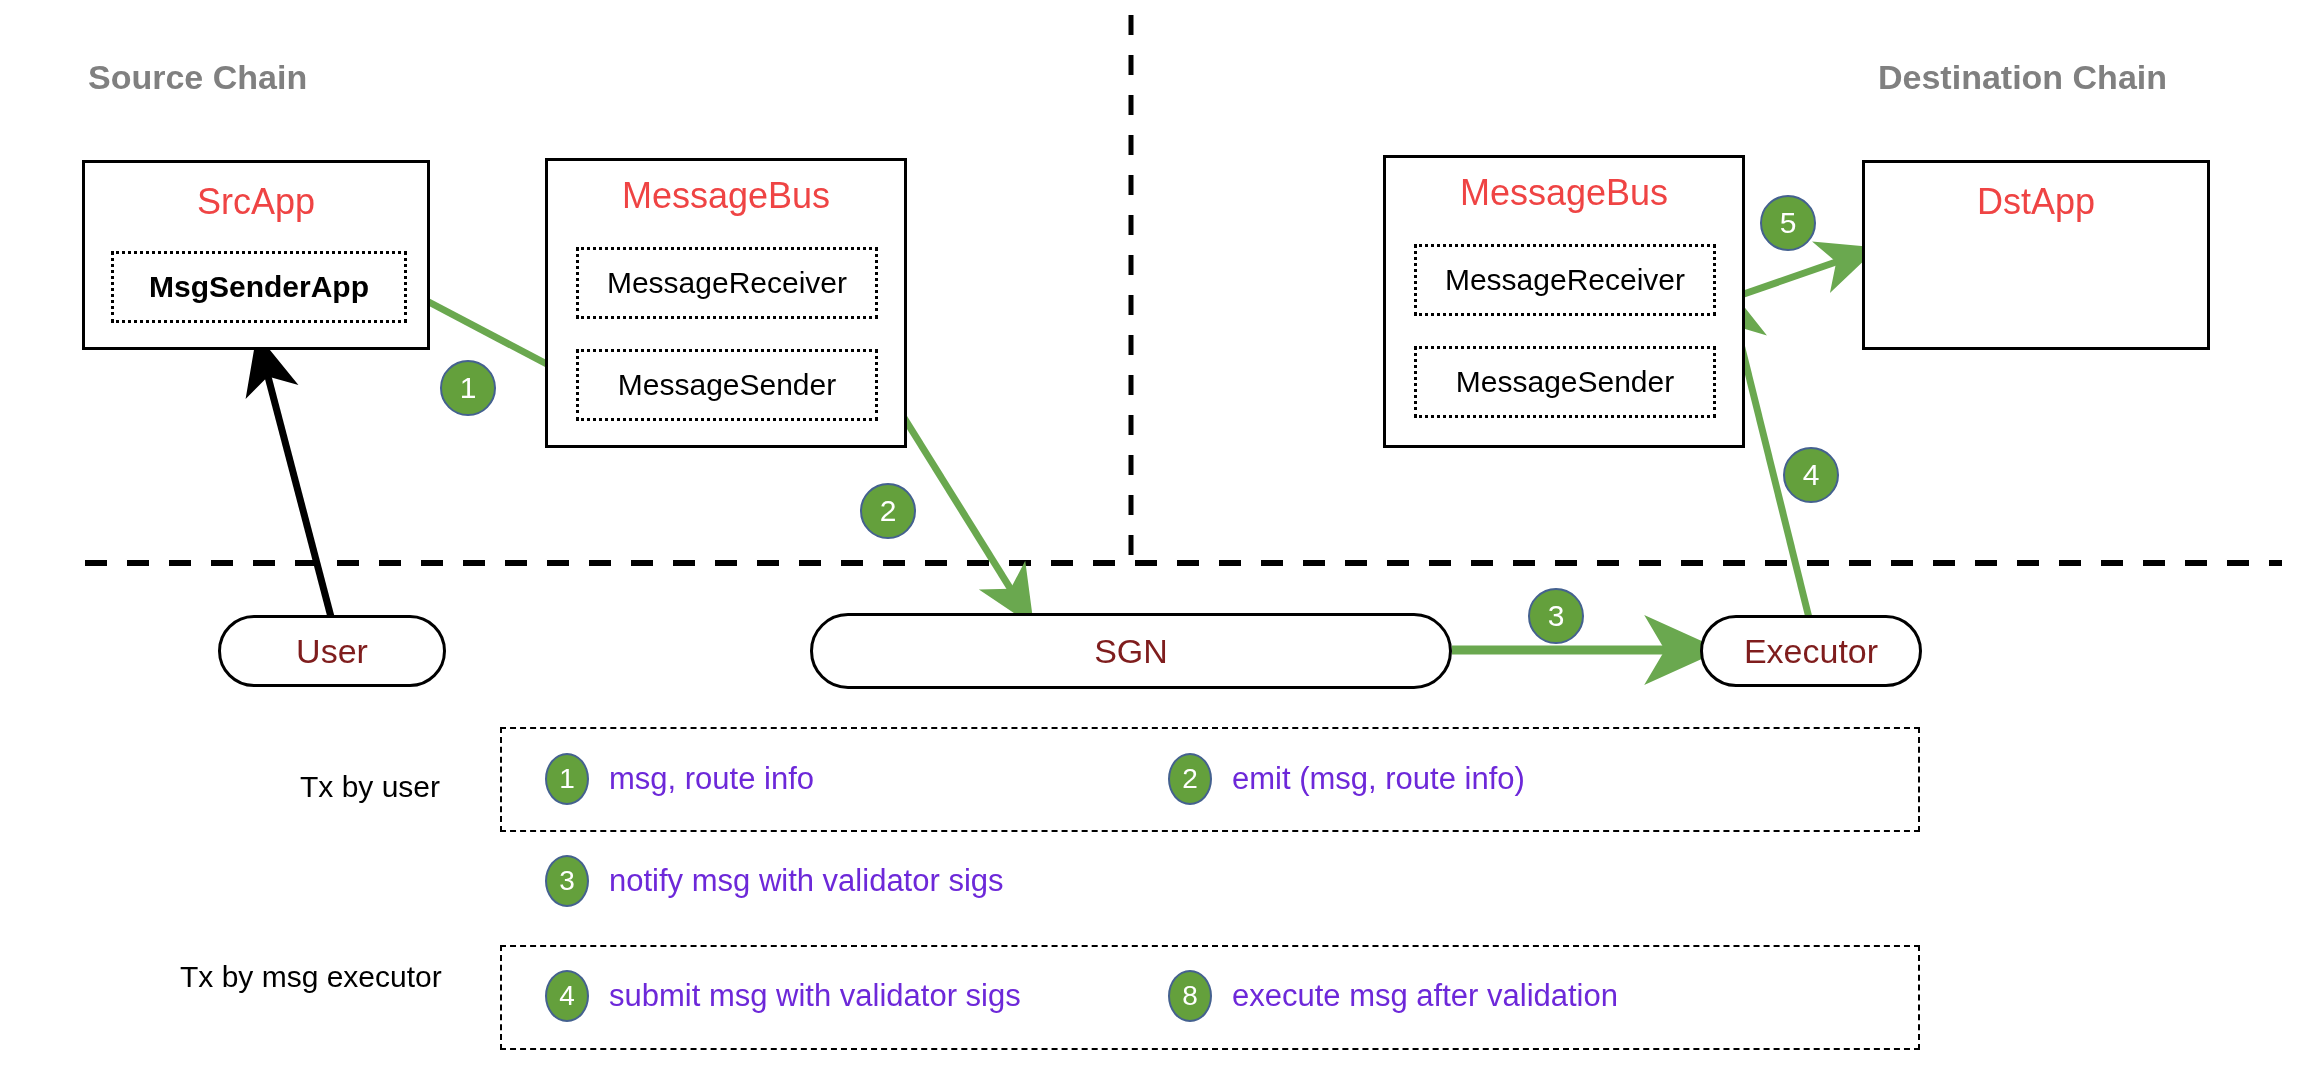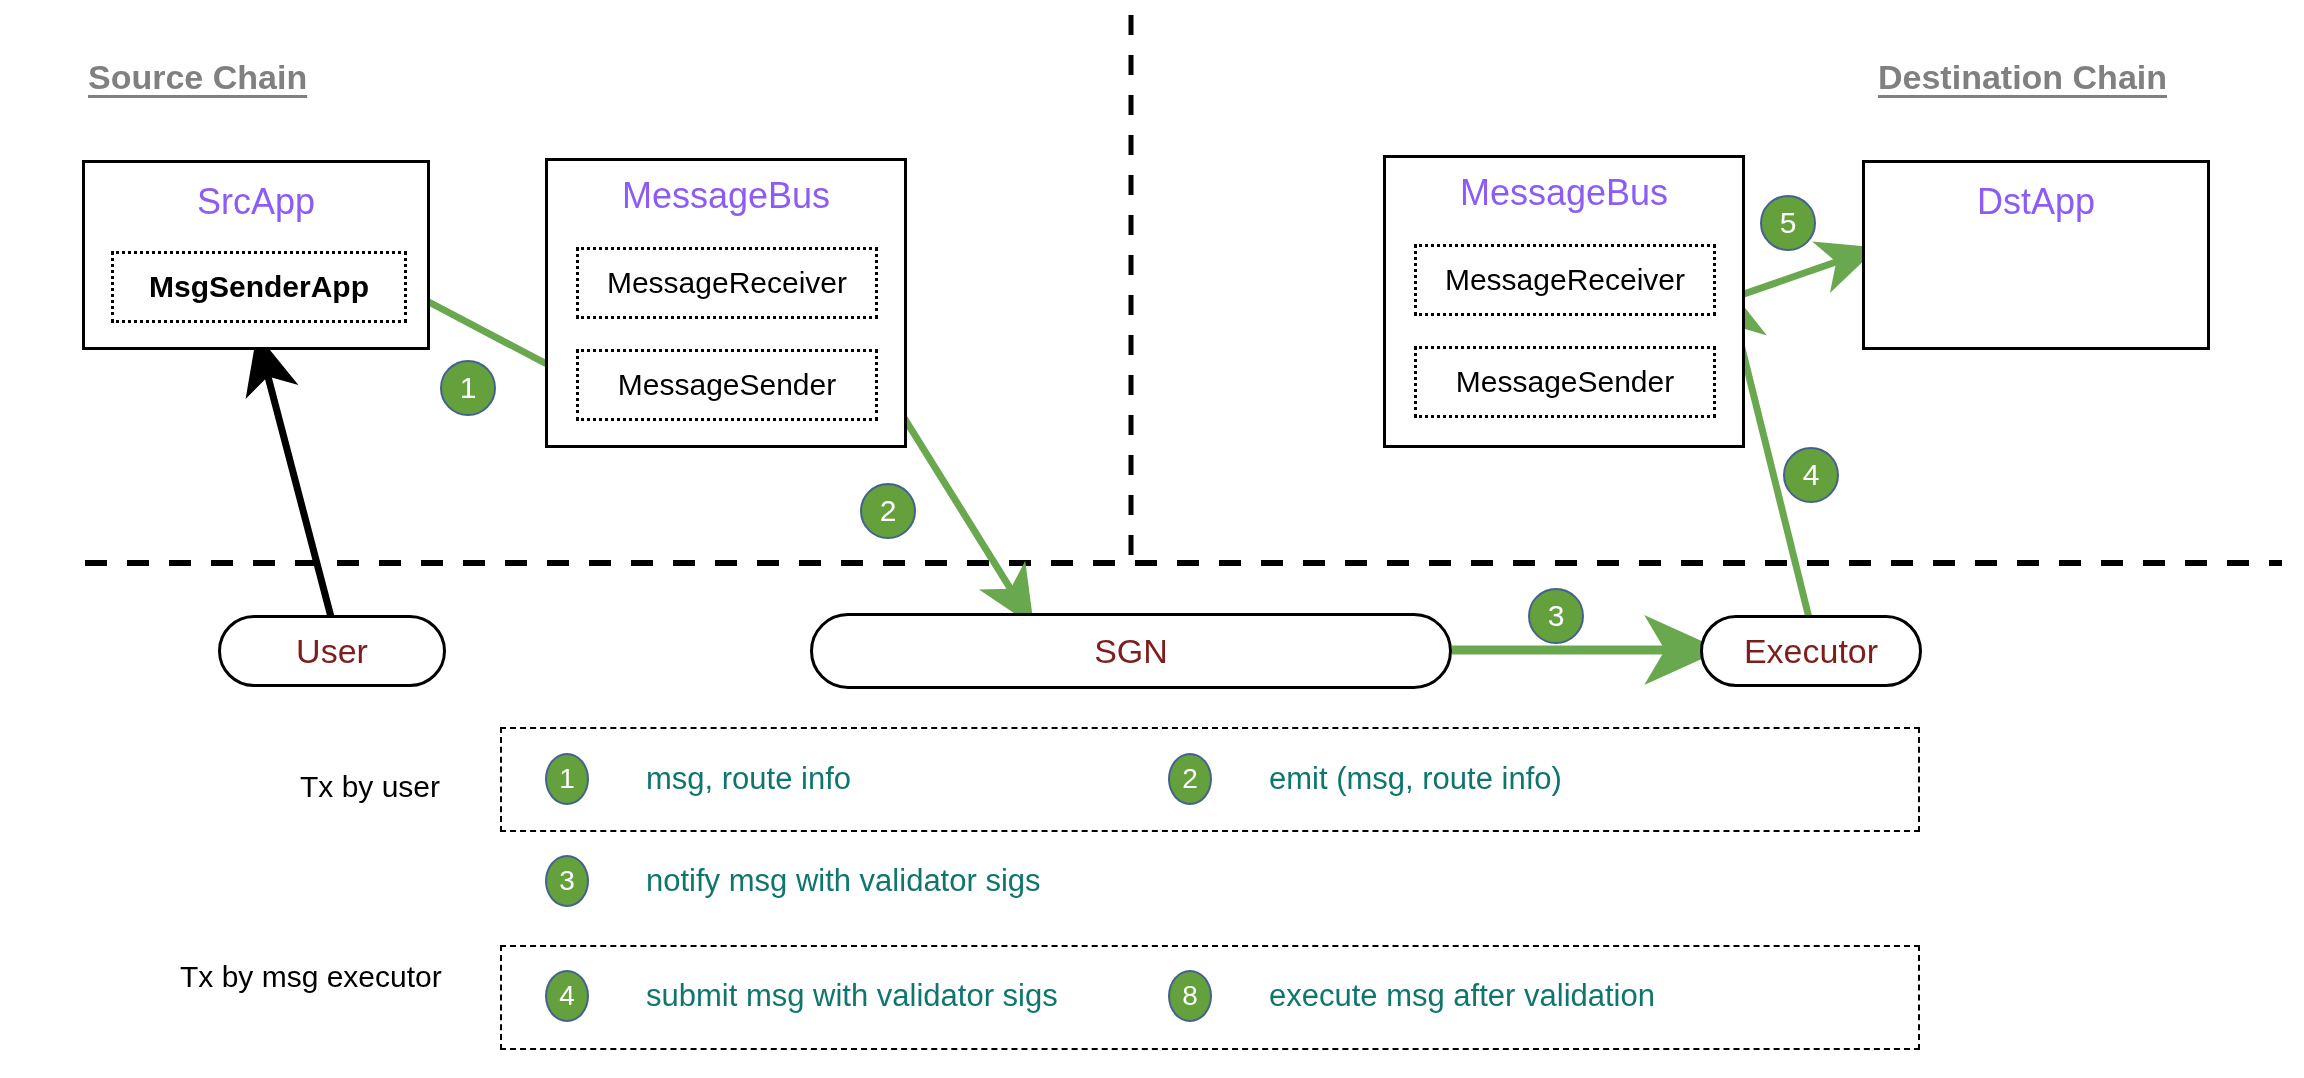--- a/index.html
+++ b/index.html
@@ -25,38 +25,37 @@
     left: 0; top: 0;
     width: 2304px;
     height: 1078px;
   }
   
   .chain-title {
     position: absolute;
     font-weight: bold;
     font-size: 34px;
     color: #808080;
-    text-decoration: underline;
     text-underline-offset: 6px;
     white-space: nowrap;
   }
   
   .box {
     position: absolute;
     border: 3px solid #000000;
     background: #ffffff;
     box-sizing: border-box;
   }
   .box-title {
     position: absolute;
     left: 0;
     width: 100%;
     text-align: center;
     font-size: 36px;
-    color: #8b5cf6;
+    color: #ef4444;
     white-space: nowrap;
   }
   
   .inner {
     position: absolute;
     border: 3px dotted #000000;
     background: #ffffff;
     box-sizing: border-box;
     display: flex;
     align-items: center;
@@ -122,22 +121,21 @@
     color: #ffffff;
     display: flex;
     align-items: center;
     justify-content: center;
     font-size: 28px;
     box-sizing: border-box;
     flex: 0 0 auto;
   }
   .legend-text {
     font-size: 31px;
-    color: #0f766e;
-    margin-left: 37px;
+    color: #6d28d9;
   }
 </style>
 </head>
 <body>
 
 <div id="stage">
 
   <svg id="canvas" viewBox="0 0 2304 1078">
     <defs>
       <marker id="green-arrow" markerWidth="9" markerHeight="9" refX="6.2" refY="4.5" orient="auto" markerUnits="strokeWidth">

